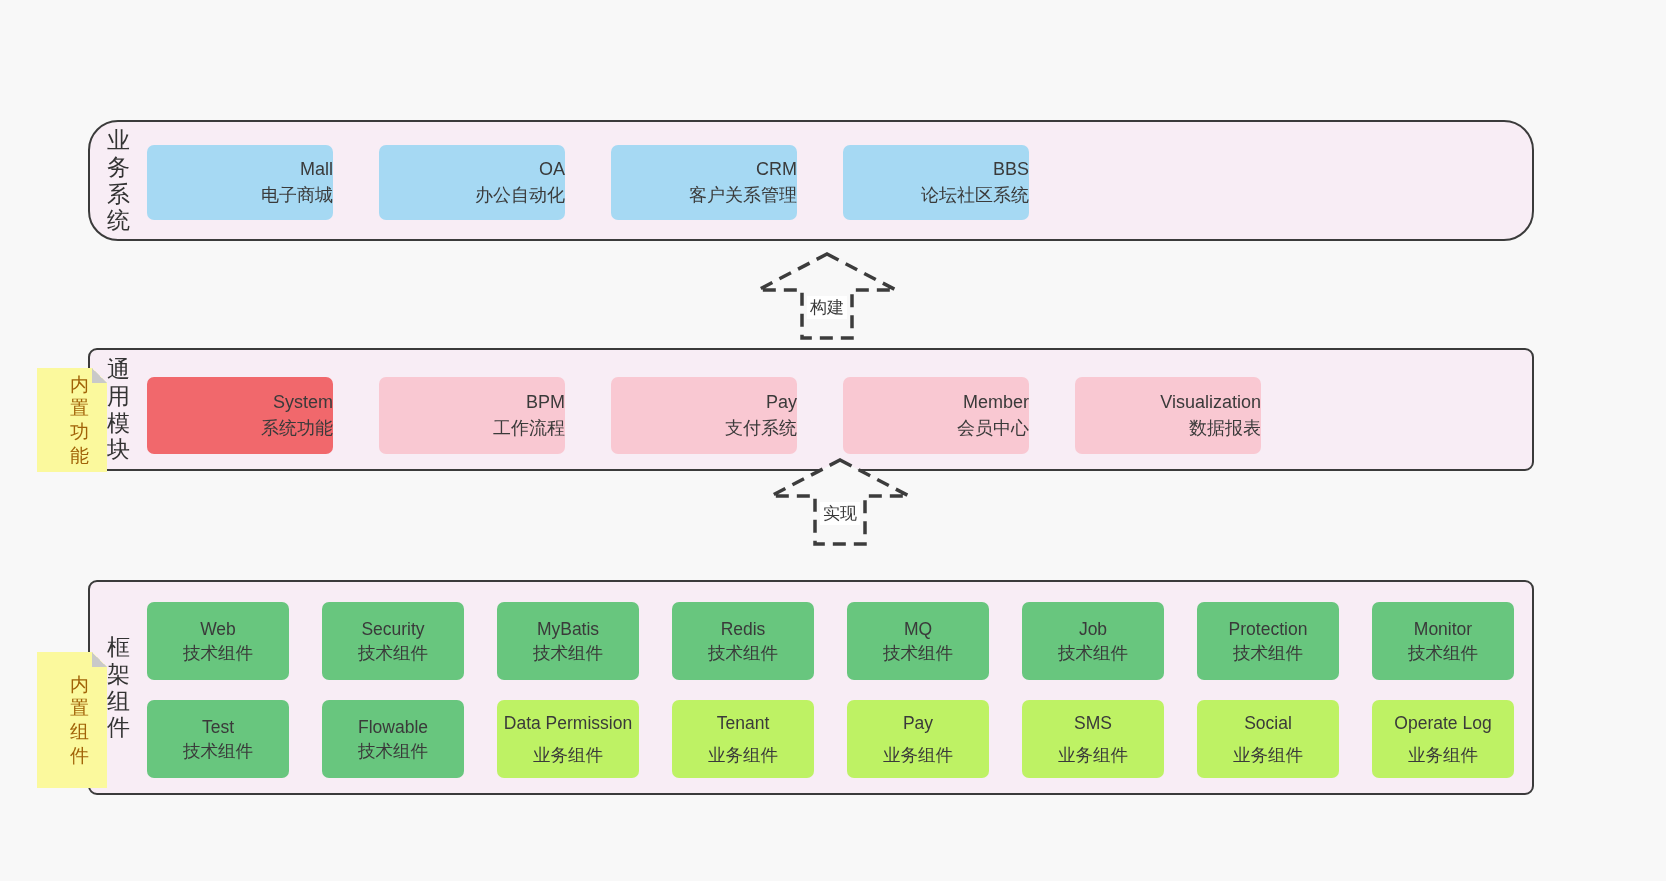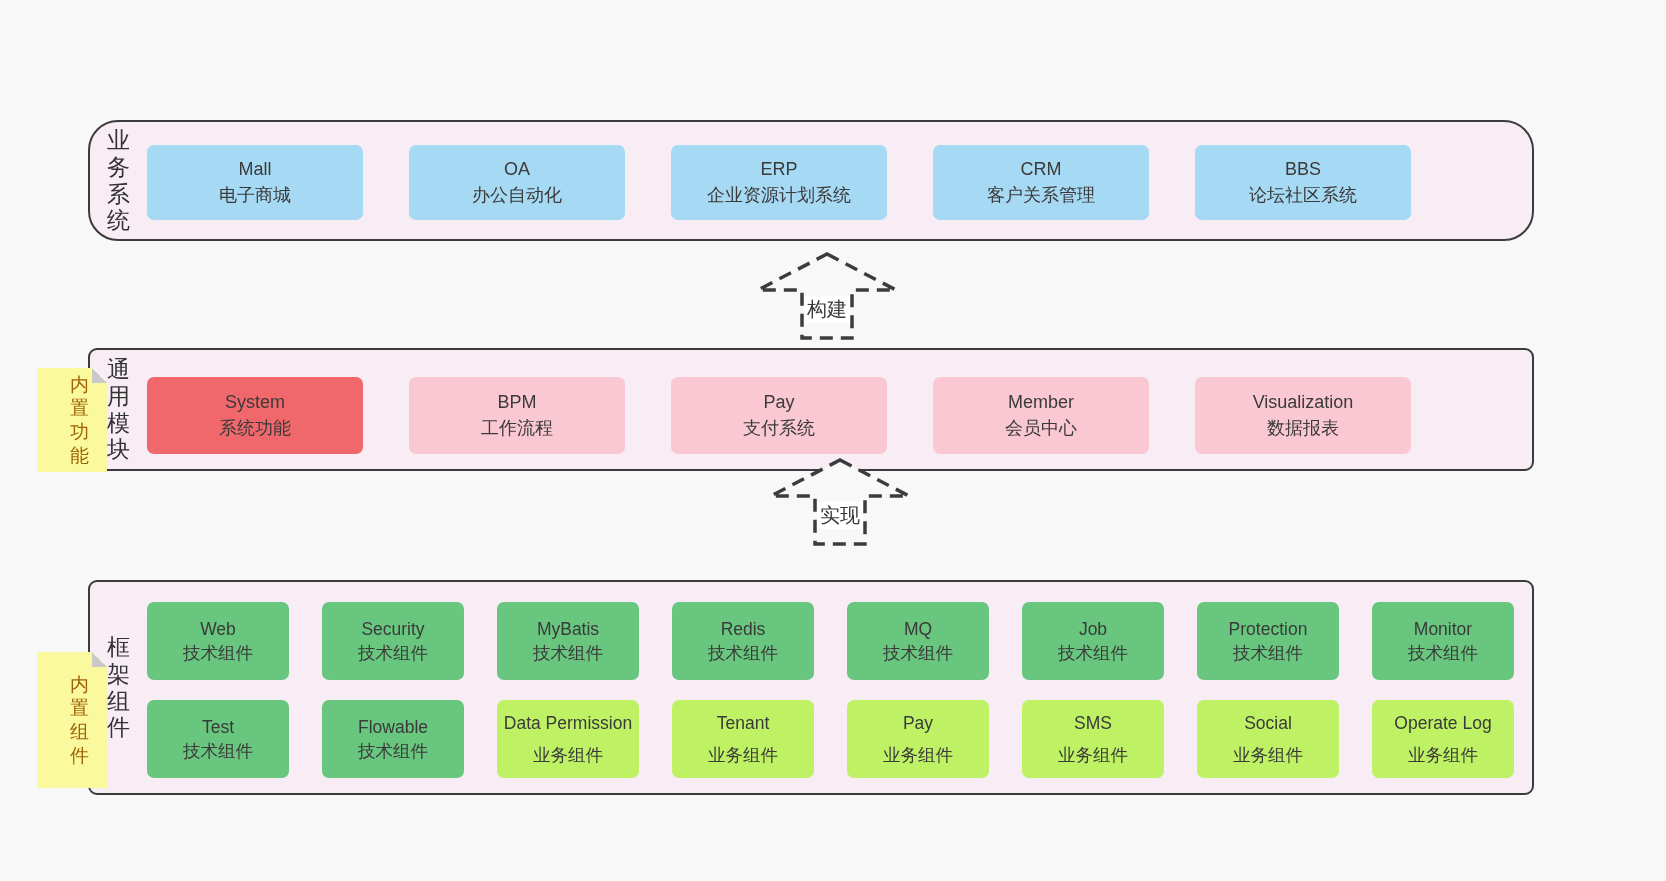--- a/index.html
+++ b/index.html
@@ -42,21 +42,21 @@
   .row-small { column-gap:33px; }
 
   
   .node {
     border-radius:7px;
     display:flex; flex-direction:column;
     align-items:center; justify-content:center;
     text-align:center;
     font-size:18px; line-height:1.42; color:#3a3a3a;
   }
-  .node-wide  { width:216px; height:75px; }
+  .node-wide  { width:186px; height:75px;align-items:flex-end; }
   #layer-modules .node-wide { height:77px; }
   .node-small { width:142px; height:78px; font-size:17.5px; line-height:1.38; }
   .blue       { background:#a6d9f3; }
   .red        { background:#f1686c; }
   .pink       { background:#f9c8d2; }
   .green      { background:#68c67e; }
   .lightgreen { background:#bef264;gap:8px; }
 
   
   .sticky {
@@ -83,43 +83,39 @@
   #arrow-implement { left:765px; top:456px; }
   .arrow svg { display:block; width:150px; height:92px; }
   .arrow path {
     fill:#f8f8f8;
     stroke:#3c3c3c; stroke-width:3.5;
     stroke-dasharray:13 8;
   }
   .arrow-label {
     position:absolute; left:50%; top:46px; transform:translateX(-50%);
     background:#fff; padding:0 3px;
-    font-size:20px; color:#3a3a3a; white-space:nowrap;
+    font-size:17px; color:#3a3a3a; white-space:nowrap;
   }
 </style>
 </head>
 <body>
 
 <section class="layer" id="layer-business">
   <div class="layer-label">
     <span class="vtext">业务系统</span>
   </div>
   <div class="layer-content">
     <div class="node-row row-wide">
       <div class="node node-wide blue">
         <div>Mall</div>
         <div>电子商城</div>
       </div>
       <div class="node node-wide blue">
         <div>OA</div>
         <div>办公自动化</div>
-      </div>
-      <div class="node node-wide blue">
-        <div>ERP</div>
-        <div>企业资源计划系统</div>
       </div>
       <div class="node node-wide blue">
         <div>CRM</div>
         <div>客户关系管理</div>
       </div>
       <div class="node node-wide blue">
         <div>BBS</div>
         <div>论坛社区系统</div>
       </div>
     </div>

